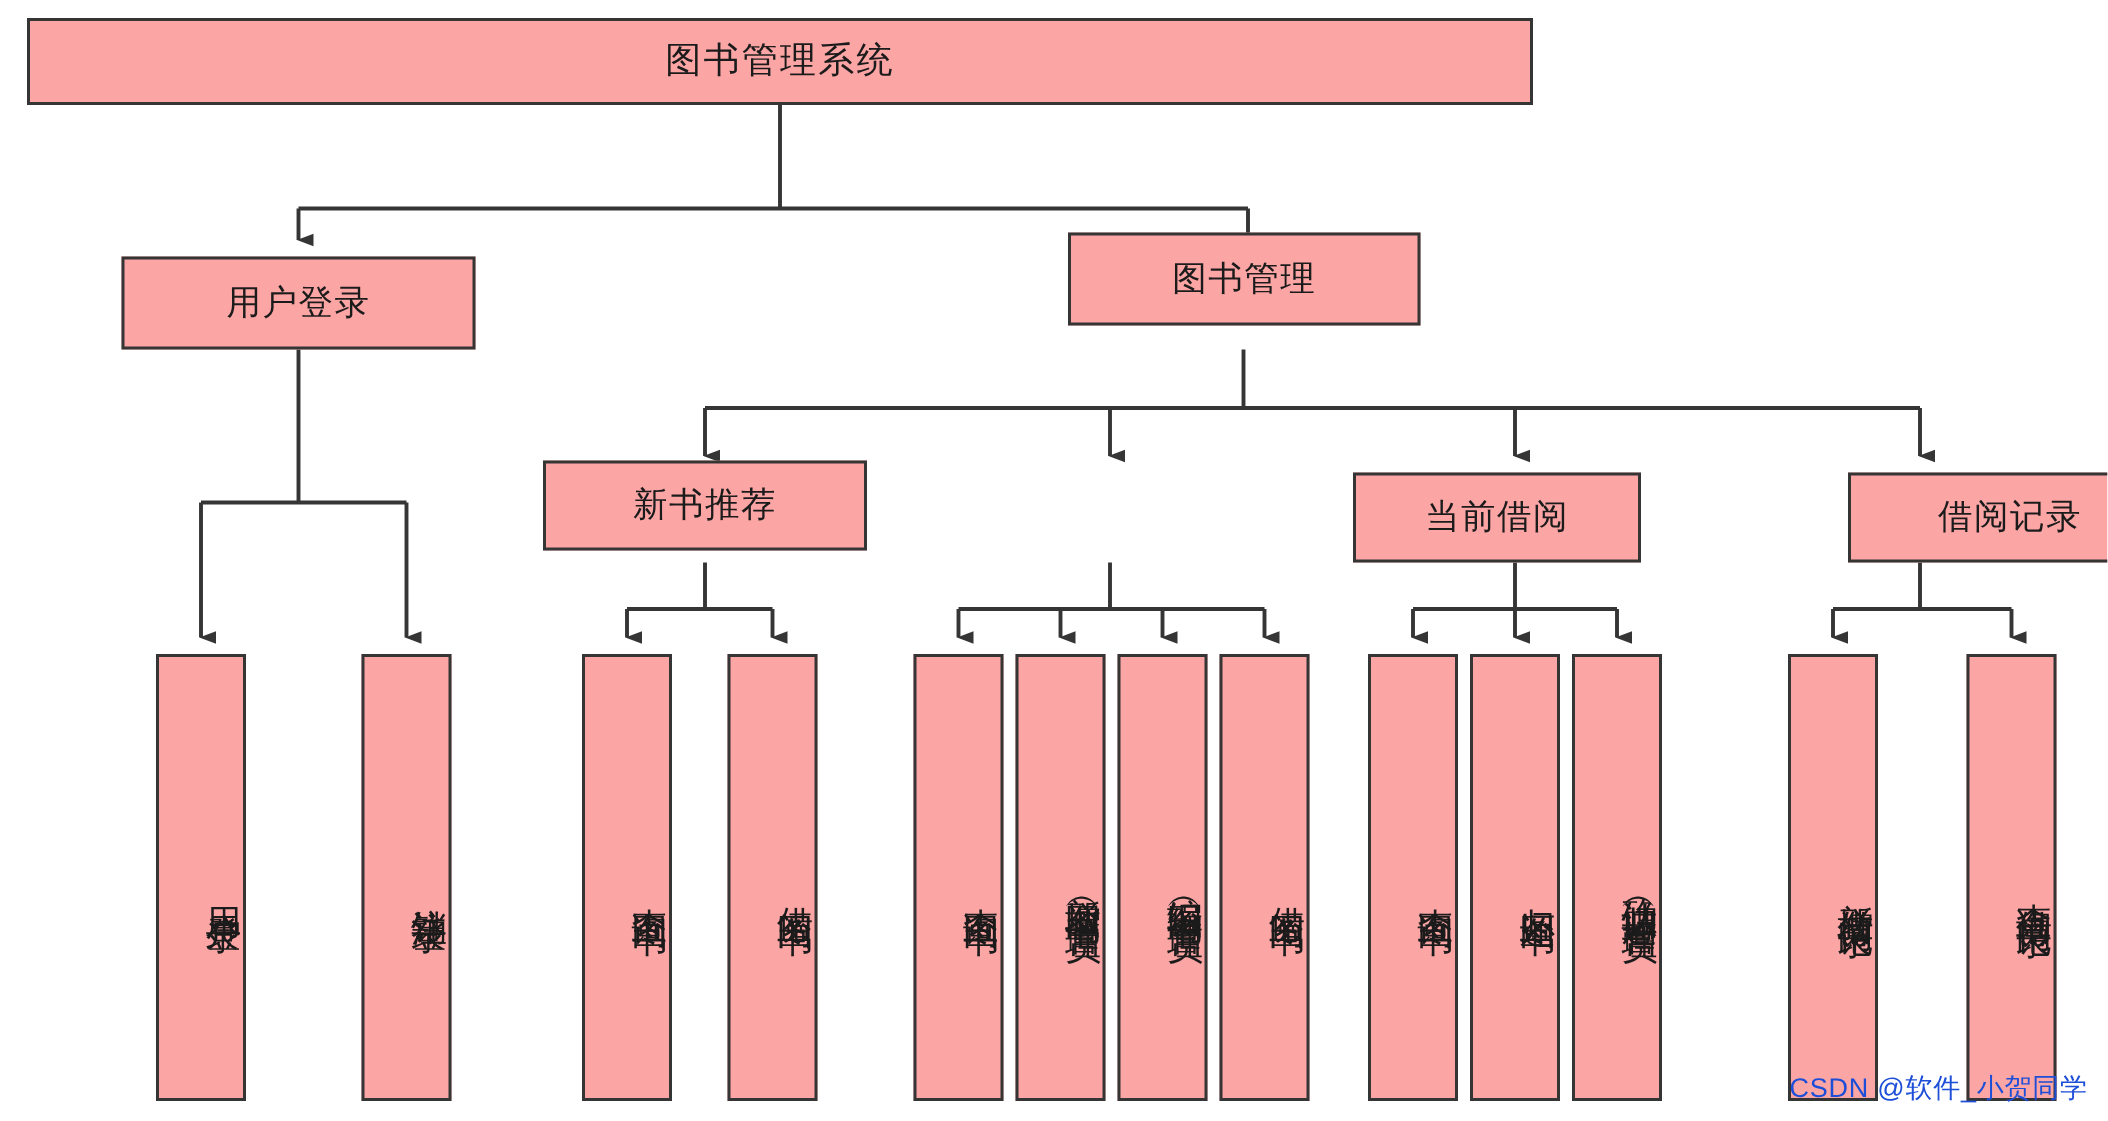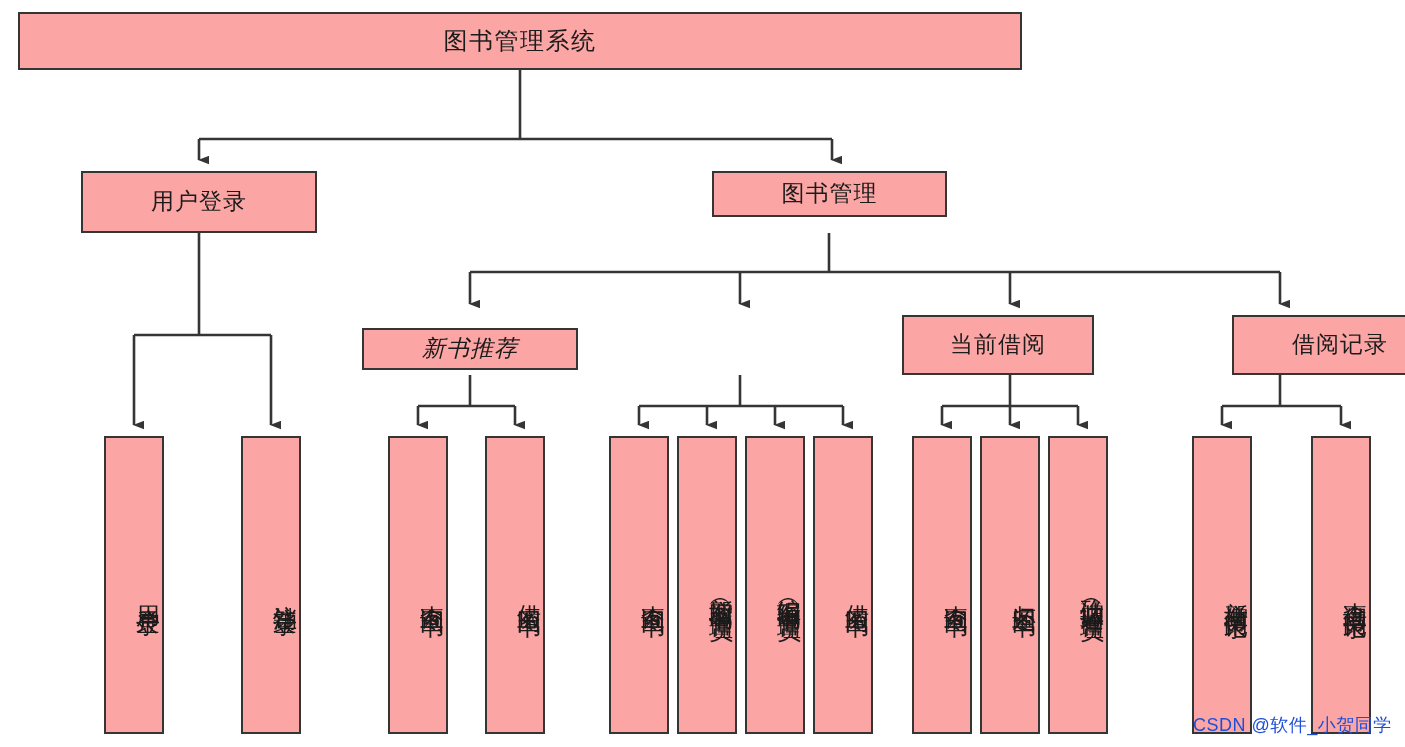--- a/index.html
+++ b/index.html
@@ -127,25 +127,25 @@
     </g>
   </svg>
 
   <div class="node node-root" style="left:18px; top:12px; width:1004px; height:58px;">
     <span>图书管理系统</span>
   </div>
 
   <div class="node node-h" style="left:81px; top:171px; width:236px; height:62px;">
     <span>用户登录</span>
   </div>
-  <div class="node node-h" style="left:712px; top:171px; width:235px; height:46px;">
+  <div class="node node-h" style="left:712px; top:155px; width:235px; height:62px;">
     <span>图书管理</span>
   </div>
 
-  <div class="node node-h" style="left:362px; top:328px; width:216px; height:42px;font-style:italic;">
+  <div class="node node-h" style="left:362px; top:307px; width:216px; height:60px;">
     <span>新书推荐</span>
   </div>
   <div class="node node-h" style="left:902px; top:315px; width:192px; height:60px;">
     <span>当前借阅</span>
   </div>
   <div class="node node-h" style="left:1232px; top:315px; width:216px; height:60px;">
     <span>借阅记录</span>
   </div>
 
   <div class="node node-v" style="left:104px; top:436px; width:60px; height:298px;">

